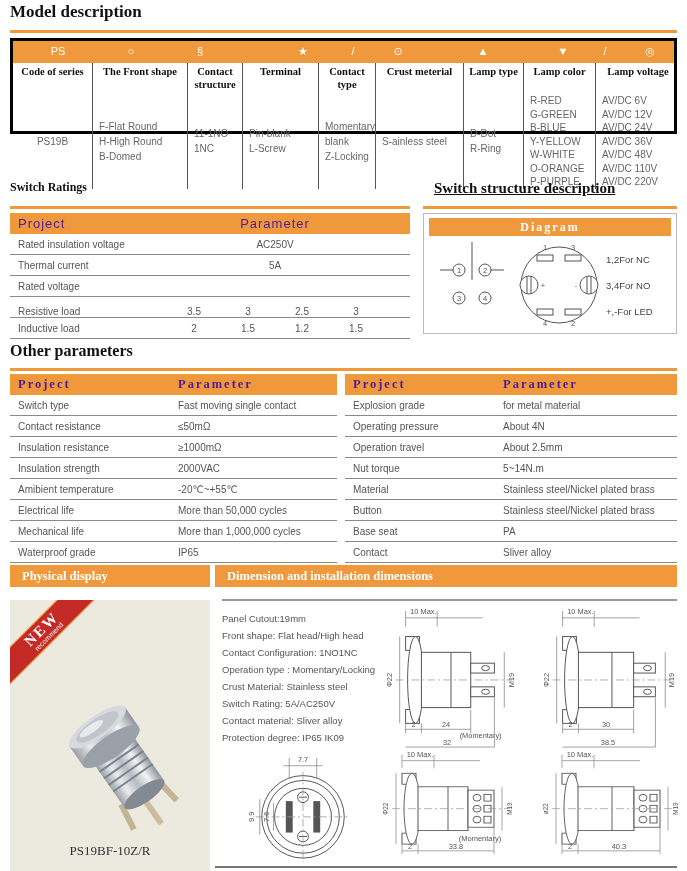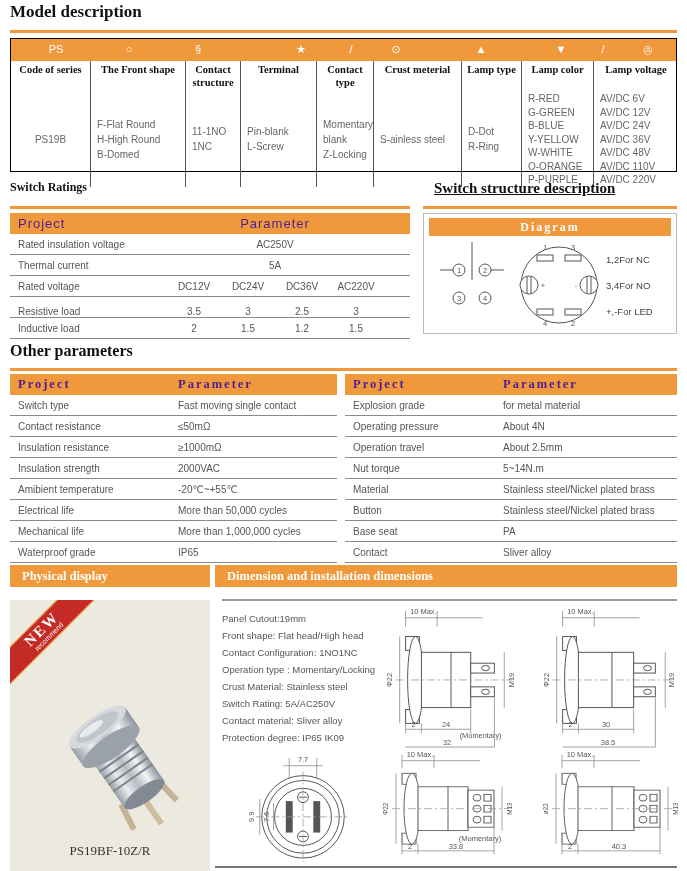--- a/index.html
+++ b/index.html
@@ -3,21 +3,21 @@
 <meta charset="utf-8">
 <style>
   html,body{margin:0;padding:0;background:#fff;}
   .page{position:relative;width:687px;height:871px;background:#fff;overflow:hidden;
         font-family:"Liberation Sans","DejaVu Sans",sans-serif;color:#4d4d4d;}
   .abs{position:absolute;}
   .sec-title{position:absolute;margin:0;font-family:"Liberation Serif","DejaVu Serif",serif;
              font-weight:bold;color:#111;font-size:17px;}
   .rule{position:absolute;height:3px;background:#F0993C;}
   
-  .mtable{position:absolute;left:10px;top:38px;width:667px;height:134px;border:1px solid #000000;box-sizing:border-box;}
+  .mtable{position:absolute;left:10px;top:38px;width:667px;height:96px;border:3px solid #000000;box-sizing:border-box;}
   .msym{position:relative;height:22px;background:#F0993C;color:#fff;font-size:11px;}
   .msym span{position:absolute;top:4px;transform:translateX(-50%);}
   .mgrid{display:grid;grid-template-columns:80px 95px 55px 76px 57px 88px 60px 72px 84px;height:111px;}
   .mcol{border-right:1px solid #555;display:flex;flex-direction:column;box-sizing:border-box;}
   .mcol:last-child{border-right:none;}
   .mhead{font-family:"Liberation Serif","DejaVu Serif",serif;font-weight:bold;color:#111;
          font-size:10.5px;text-align:center;padding-top:3px;min-height:28px;line-height:1.2;}
   .mval{flex:1;display:flex;align-items:center;font-size:10px;color:#666;
         white-space:pre-line;line-height:1.5;padding-left:6px;}
   .mval.center{justify-content:center;padding-left:0;}
@@ -160,26 +160,20 @@
         </span>
     </div>
     <div class="prow" style="height:20px;">
       <span class="pl" style="flex-basis:130px;">Thermal current</span>
       <span class="pv">
           <i>5A</i>
         </span>
     </div>
     <div class="prow" style="height:20px;">
       <span class="pl" style="flex-basis:130px;">Rated voltage</span>
-      <span class="pv">
-        <i>DC12V</i>
-          <i>DC24V</i>
-          <i>DC36V</i>
-          <i>AC220V</i>
-      </span>
     </div>
     <div class="prow" style="height:20px;align-items:flex-end;">
       <span class="pl" style="flex-basis:130px;">Resistive load</span>
       <span class="pv">
         <i>3.5</i>
           <i>3</i>
           <i>2.5</i>
           <i>3</i>
       </span>
     </div>

